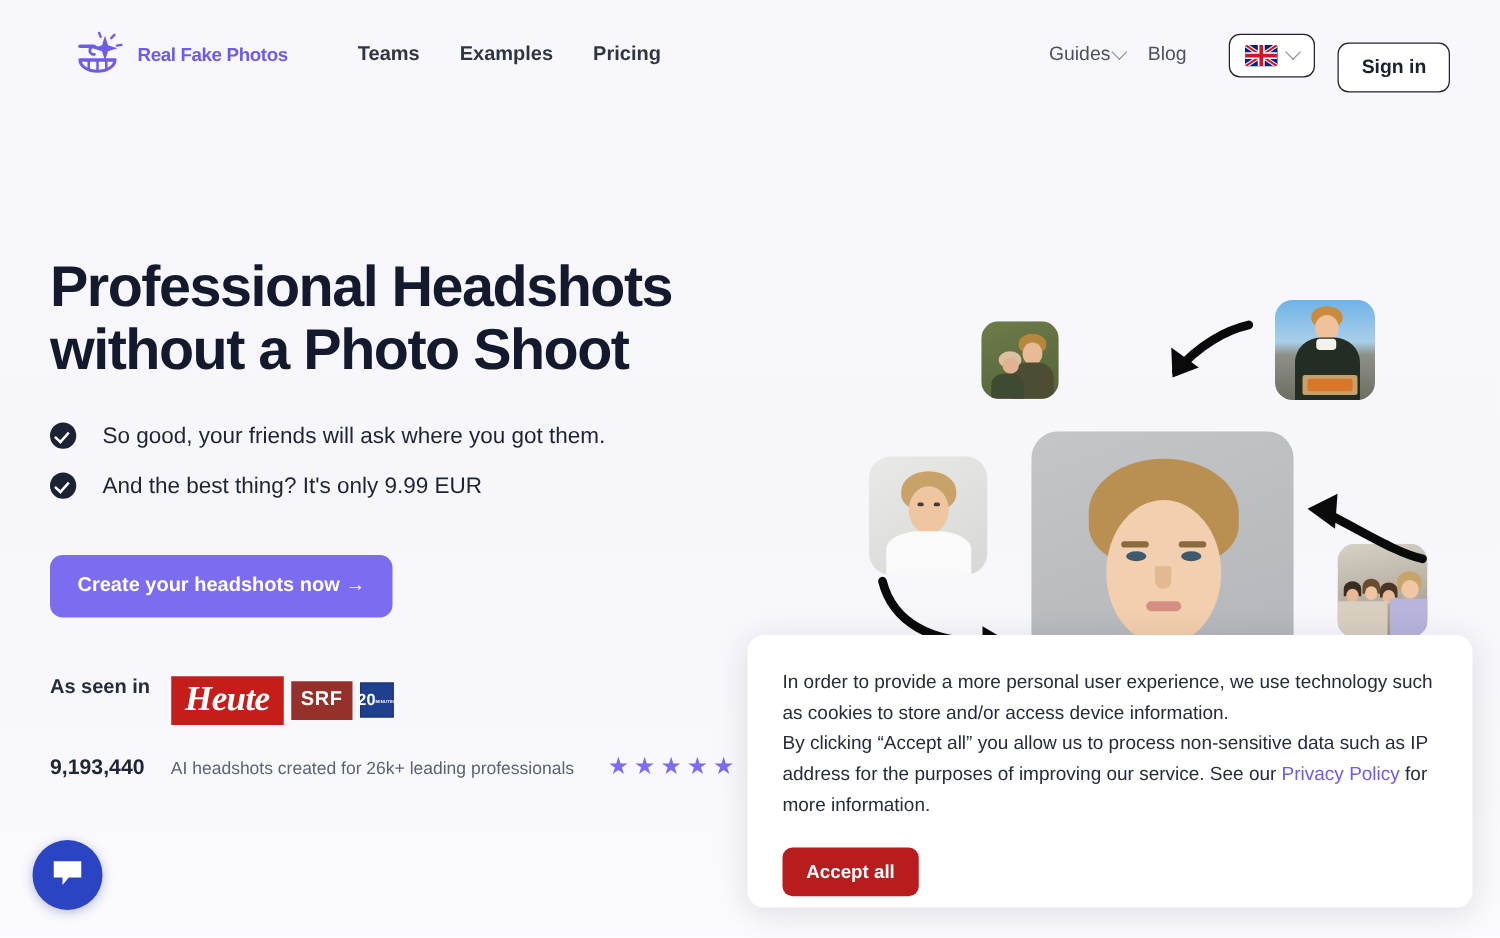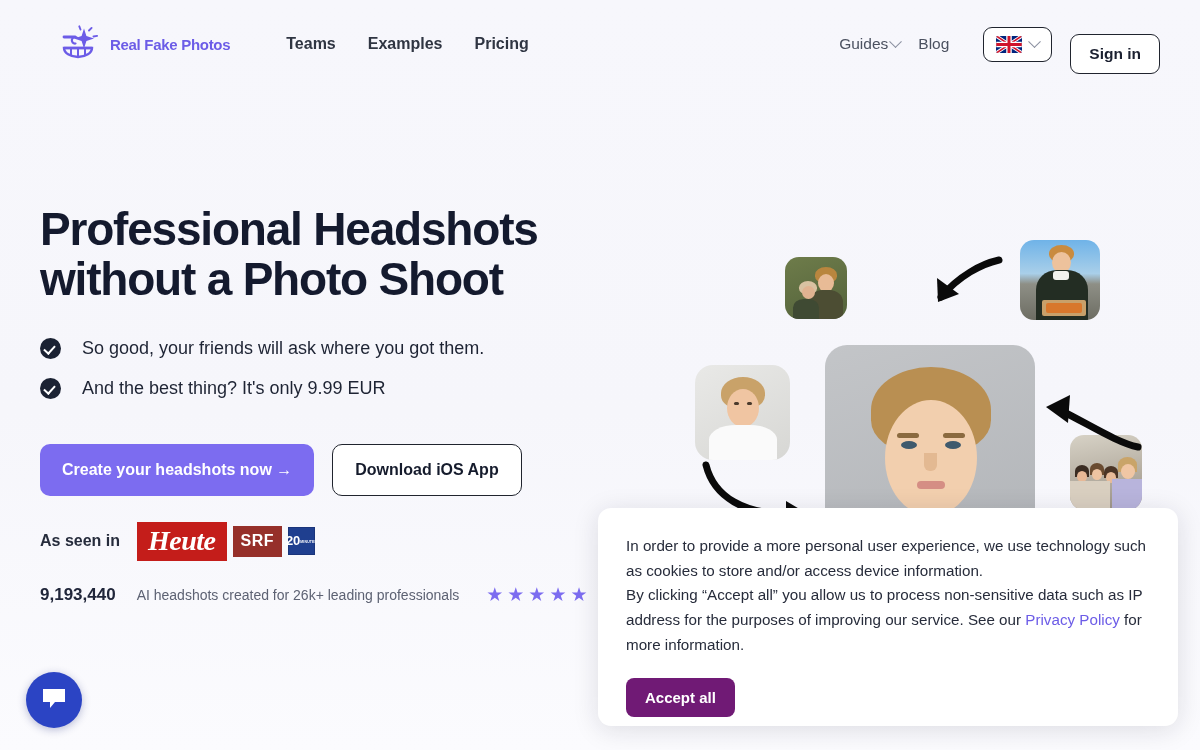--- a/index.html
+++ b/index.html
@@ -102,21 +102,21 @@
     font-size: 16px; font-weight: bold; padding: 16px 22px; cursor: pointer;
     font-family: "Liberation Sans", sans-serif;
   }
   .cta-secondary {
     background: #fff; color: #151b2c;
     border: 1.6px solid #20242e; border-radius: 10px;
     font-size: 16px; font-weight: bold; padding: 16px 22px; cursor: pointer;
     font-family: "Liberation Sans", sans-serif;
   }
 
-  .seen-row { margin-top: 26px; display: flex; align-items: center; gap: 17px; }
+  .seen-row { margin-top: 47px; display: flex; gap: 17px; }
   .seen-label { font-size: 16px; font-weight: bold; color: #262c3c; }
   .press-logos { display: flex; align-items: center; gap: 6px; }
   .logo-heute {
     background: #c41d1a; color: #fff; font-size: 28px; font-weight: bold;
     font-style: italic; padding: 3px 11px; letter-spacing: -0.5px;
     font-family: "Liberation Serif", serif; line-height: 1.15;
   }
   .logo-srf {
     background: #96302a; color: #fff; font-size: 16px; font-weight: bold;
     padding: 5px 8px; letter-spacing: 0.5px; line-height: 1.3;
@@ -155,21 +155,21 @@
     background: #fff; border-radius: 13px;
     box-shadow: 0 4px 26px rgba(20,24,45,0.13);
     padding: 26px 28px 22px 28px;
   }
   .cookie-text {
     font-size: 15.2px; color: #272c3b; line-height: 1.62;
   }
   .cookie-link { color: #6c5ce7; text-decoration: none; cursor: pointer; }
   .cookie-accept {
     margin-top: 21px;
-    background: #701a75; color: #fff; border: none; border-radius: 8px;
+    background: #b91c1c; color: #fff; border: none; border-radius: 8px;
     font-size: 15px; font-weight: bold; padding: 11px 19px; cursor: pointer;
     font-family: "Liberation Sans", sans-serif;
   }
 
   
   .chat-widget {
     position: absolute; left: 26px; top: 672px;
     width: 56px; height: 56px; border-radius: 50%;
     background: #2b44c4; cursor: pointer;
     display: flex; align-items: center; justify-content: center;
@@ -242,21 +242,20 @@
         <span class="bullet-text">So good, your friends will ask where you got them.</span>
       </div>
       <div class="bullet">
         <span class="check"></span>
         <span class="bullet-text">And the best thing? It's only 9.99 EUR</span>
       </div>
     </div>
 
     <div class="cta-row">
       <button class="cta-primary">Create your headshots now →</button>
-      <button class="cta-secondary">Download iOS App</button>
     </div>
 
     <div class="seen-row">
       <span class="seen-label">As seen in</span>
       <div class="press-logos">
         <span class="logo-heute">Heute</span>
         <span class="logo-srf">SRF</span>
         <span class="logo-20min">
           <span>20</span>
           <span class="tiny">MINUTEN</span>

